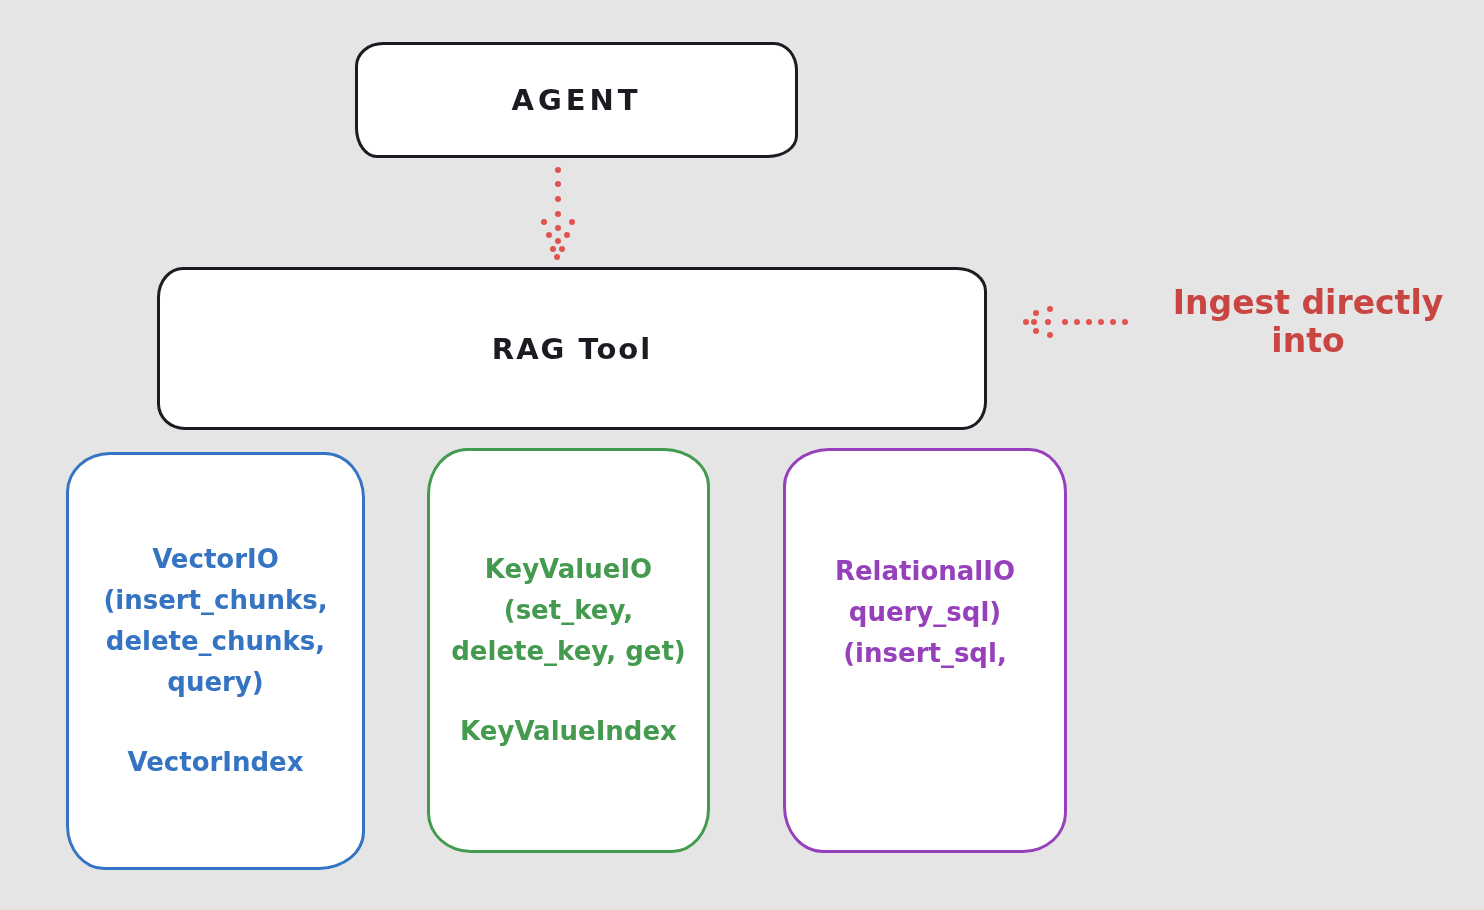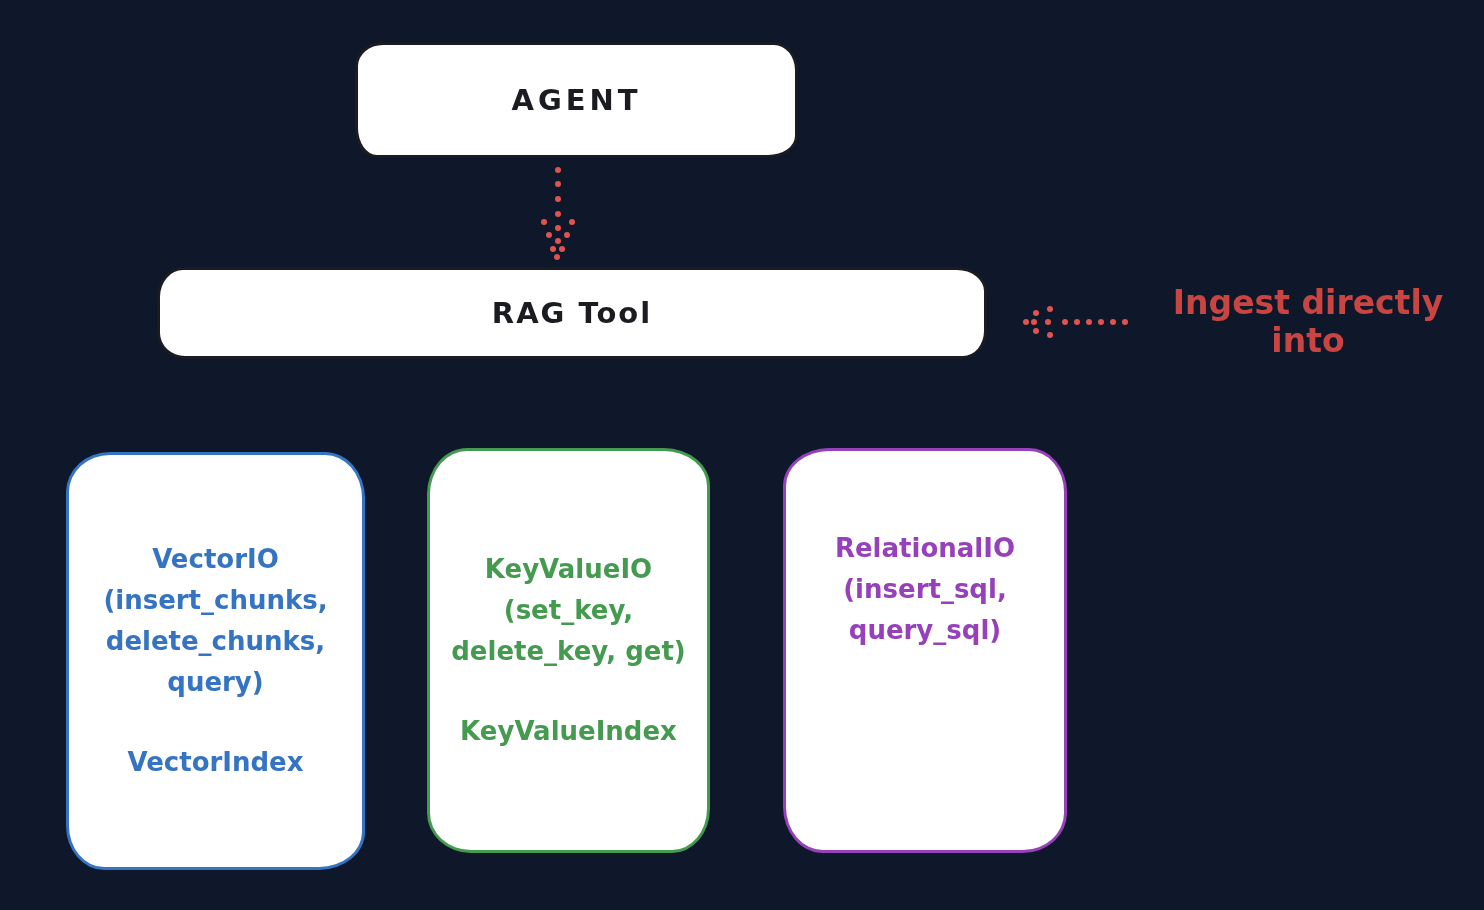--- a/index.html
+++ b/index.html
@@ -5,21 +5,21 @@
   html, body {
     margin: 0;
     padding: 0;
     background: #ffffff;
     font-family: "DejaVu Sans", sans-serif;
   }
   .canvas {
     position: relative;
     width: 1484px;
     height: 910px;
-    background: #0f172a;
+    background: #e5e5e5;
     overflow: hidden;
   }
   
   .box {
     position: absolute;
     box-sizing: border-box;
     background: #ffffff;
     display: flex;
     align-items: center;
     justify-content: center;
@@ -28,21 +28,21 @@
     border: 3.5px solid #1b1b22;
     color: #1b1b22;
   }
   .agent-box {
     left: 355px; top: 42px;
     width: 443px; height: 116px;
     border-radius: 28px 24px 30px 22px / 24px 28px 22px 30px;
   }
   .rag-box {
     left: 157px; top: 267px;
-    width: 830px; height: 92px;
+    width: 830px; height: 163px;
     border-radius: 26px 30px 24px 28px / 30px 24px 28px 26px;
   }
   .box-label {
     font-size: 29px;
     font-weight: 700;
     letter-spacing: 4px;
   }
   .rag-box .box-label { letter-spacing: 2px; }
 
   
@@ -82,21 +82,21 @@
     color: #449a4e;
     border-radius: 40px 46px 38px 44px / 46px 38px 44px 40px;
     padding-top: 98px;
   }
   .io-relational {
     left: 783px; top: 448px;
     width: 284px; height: 405px;
     border-color: #9640bb;
     color: #9640bb;
     border-radius: 46px 38px 44px 40px / 38px 44px 40px 46px;
-    padding-top: 77px;
+    padding-top: 100px;
   }
 
   
   .annotation {
     position: absolute;
     left: 1143px; top: 284px;
     width: 330px;
     text-align: center;
     color: #c94541;
     font-size: 33px;
@@ -174,18 +174,18 @@
       <span class="io-line">(insert_chunks,</span>
       <span class="io-line">delete_chunks,</span>
       <span class="io-line">query)</span>
     </span>
     <span class="index-label">VectorIndex</span>
   </div>
 
   <div class="io-box io-relational">
     <span class="io-lines">
       <span class="io-line">RelationalIO</span>
+      <span class="io-line">query_sql)</span>
       <span class="io-line">(insert_sql,</span>
-      <span class="io-line">query_sql)</span>
     </span>
   </div>
 
 </div>
 
 </body></html>

